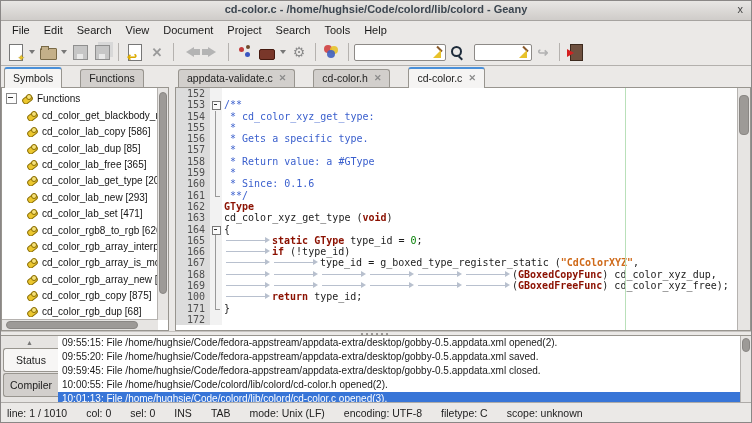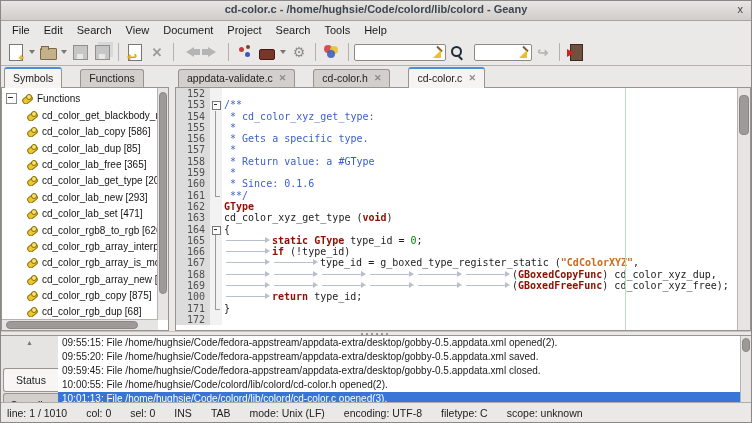--- a/index.html
+++ b/index.html
@@ -110,21 +110,21 @@
   
   .hsplit{position:absolute;left:0;right:0;top:330px;height:4px;background:#ebe9e7;border-top:1px solid #c5c2bf;}
   .hsplit .grip{position:absolute;left:50%;top:1px;width:30px;height:2px;margin-left:-15px;
     background:repeating-linear-gradient(90deg,#9a9794 0 2px,transparent 2px 5px);}
   
   .bottom{position:absolute;left:0;right:0;top:334px;height:70px;border-top:1px solid #98958f;background:#fff;}
   .msgtabs{position:absolute;left:0;top:0;bottom:0;width:57px;background:#e6e4e2;border-right:1px solid #98958f;}
   .arrbtn{height:12px;display:flex;align-items:center;justify-content:center;color:#777;font-size:7px;}
   .mtab{height:22px;display:flex;align-items:center;justify-content:center;font-size:10.5px;color:#222;
     border:1px solid #98958f;border-right:none;margin:0 0 1px 2px;background:#d2cfcc;border-radius:3px 0 0 3px;}
-  .mtab.active{background:#f7f6f5;margin-top:20px;}
+  .mtab.active{background:#f7f6f5;}
   .msglist{position:absolute;left:57px;top:0;right:10px;bottom:0;background:#fff;overflow:hidden;}
   .mrow{height:14px;line-height:14px;font-size:10px;color:#1a1a1a;white-space:nowrap;overflow:hidden;padding-left:4px;}
   .mrow.sel{background:var(--c-selection);color:#fff;}
   
   .statusbar{position:absolute;left:0;right:0;bottom:0;height:19px;border-top:1px solid #aeaba8;
     display:flex;align-items:center;padding-left:6px;gap:19px;background:#ebe9e7;}
   .sfield{font-size:10.5px;color:#1c1c1c;white-space:nowrap;}
 </style>
 </head>
 <body>

